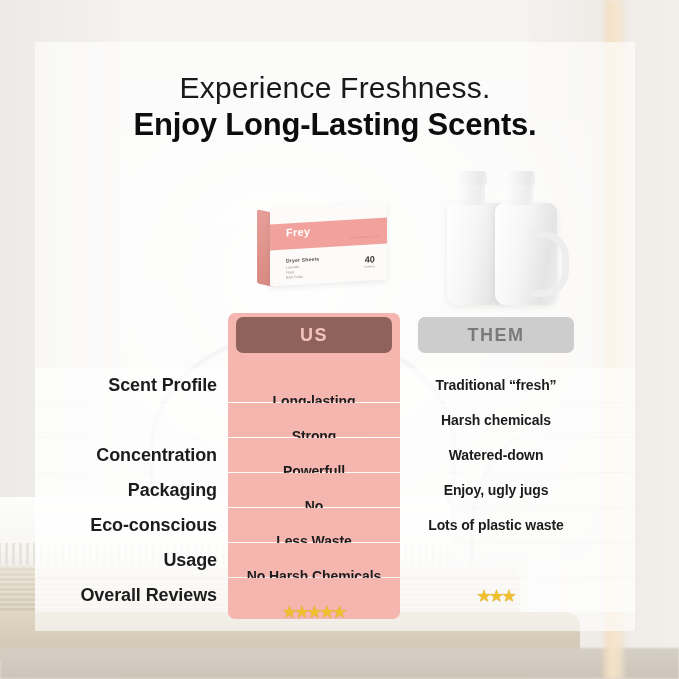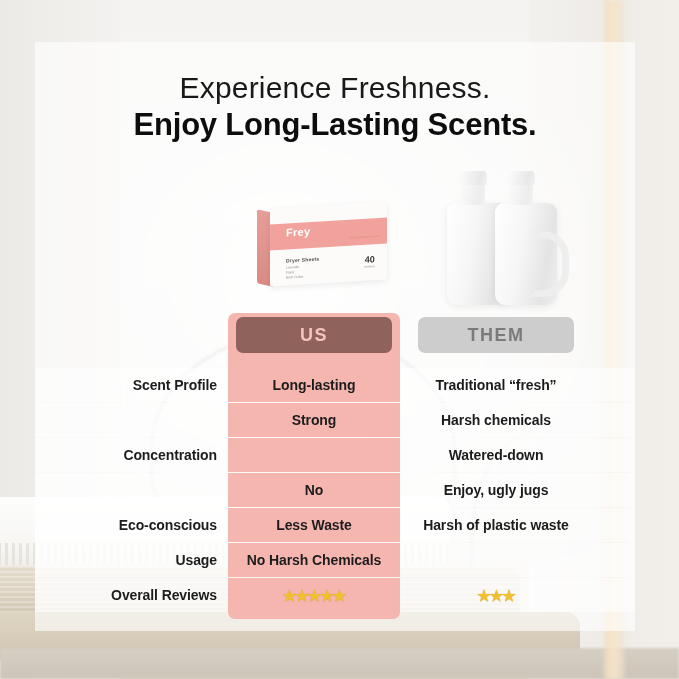--- a/index.html
+++ b/index.html
@@ -311,26 +311,26 @@
     background: #f6b6b0;
   }
   .row:last-child .row-us-bg {
     height: 41px;
     border-radius: 0 0 7px 7px;
   }
   .cell-label {
     position: absolute;
     left: 0; top: 0; width: 182px; height: 34px;
     display: flex; align-items: center; justify-content: flex-end;
-    font-size: 14px; font-weight: bold; color: #1c1c1d;
+    font-size: 18px; font-weight: bold; color: #1c1c1d;
     letter-spacing: -.1px;
   }
   .cell-us {
     position: absolute;
-    left: 193px; top: 0; width: 172px; height: 34px;
+    left: 193px; top: 16px; width: 172px; height: 34px;
     display: flex; align-items: center; justify-content: center;
     font-size: 14px; font-weight: bold; color: #1c1c1d;
     letter-spacing: -.1px;
   }
   .cell-them {
     position: absolute;
     left: 375px; top: 0; width: 172px; height: 34px;
     display: flex; align-items: center; justify-content: center;
     font-size: 14px; font-weight: bold; color: #1c1c1d;
     letter-spacing: -.1px;
@@ -422,34 +422,36 @@
         <div class="row">
           <div class="row-stripe"></div>
           <div class="row-us-bg"></div>
           <div class="cell-us">Strong</div>
           <div class="cell-them">Harsh chemicals</div>
         </div>
         <div class="row">
           <div class="row-stripe"></div>
           <div class="row-us-bg"></div>
           <div class="cell-label">Concentration</div>
+          <div class="cell-us">Powerfull</div>
           <div class="cell-them">Watered-down</div>
         </div>
         <div class="row">
           <div class="row-stripe"></div>
           <div class="row-us-bg"></div>
+          <div class="cell-label">Packaging</div>
           <div class="cell-us">No</div>
           <div class="cell-them">Enjoy, ugly jugs</div>
         </div>
         <div class="row">
           <div class="row-stripe"></div>
           <div class="row-us-bg"></div>
           <div class="cell-label">Eco-conscious</div>
           <div class="cell-us">Less Waste</div>
-          <div class="cell-them">Harsh of plastic waste</div>
+          <div class="cell-them">Lots of plastic waste</div>
         </div>
         <div class="row">
           <div class="row-stripe"></div>
           <div class="row-us-bg"></div>
           <div class="cell-label">Usage</div>
           <div class="cell-us">No Harsh Chemicals</div>
         </div>
         <div class="row">
           <div class="row-stripe"></div>
           <div class="row-us-bg"></div>

